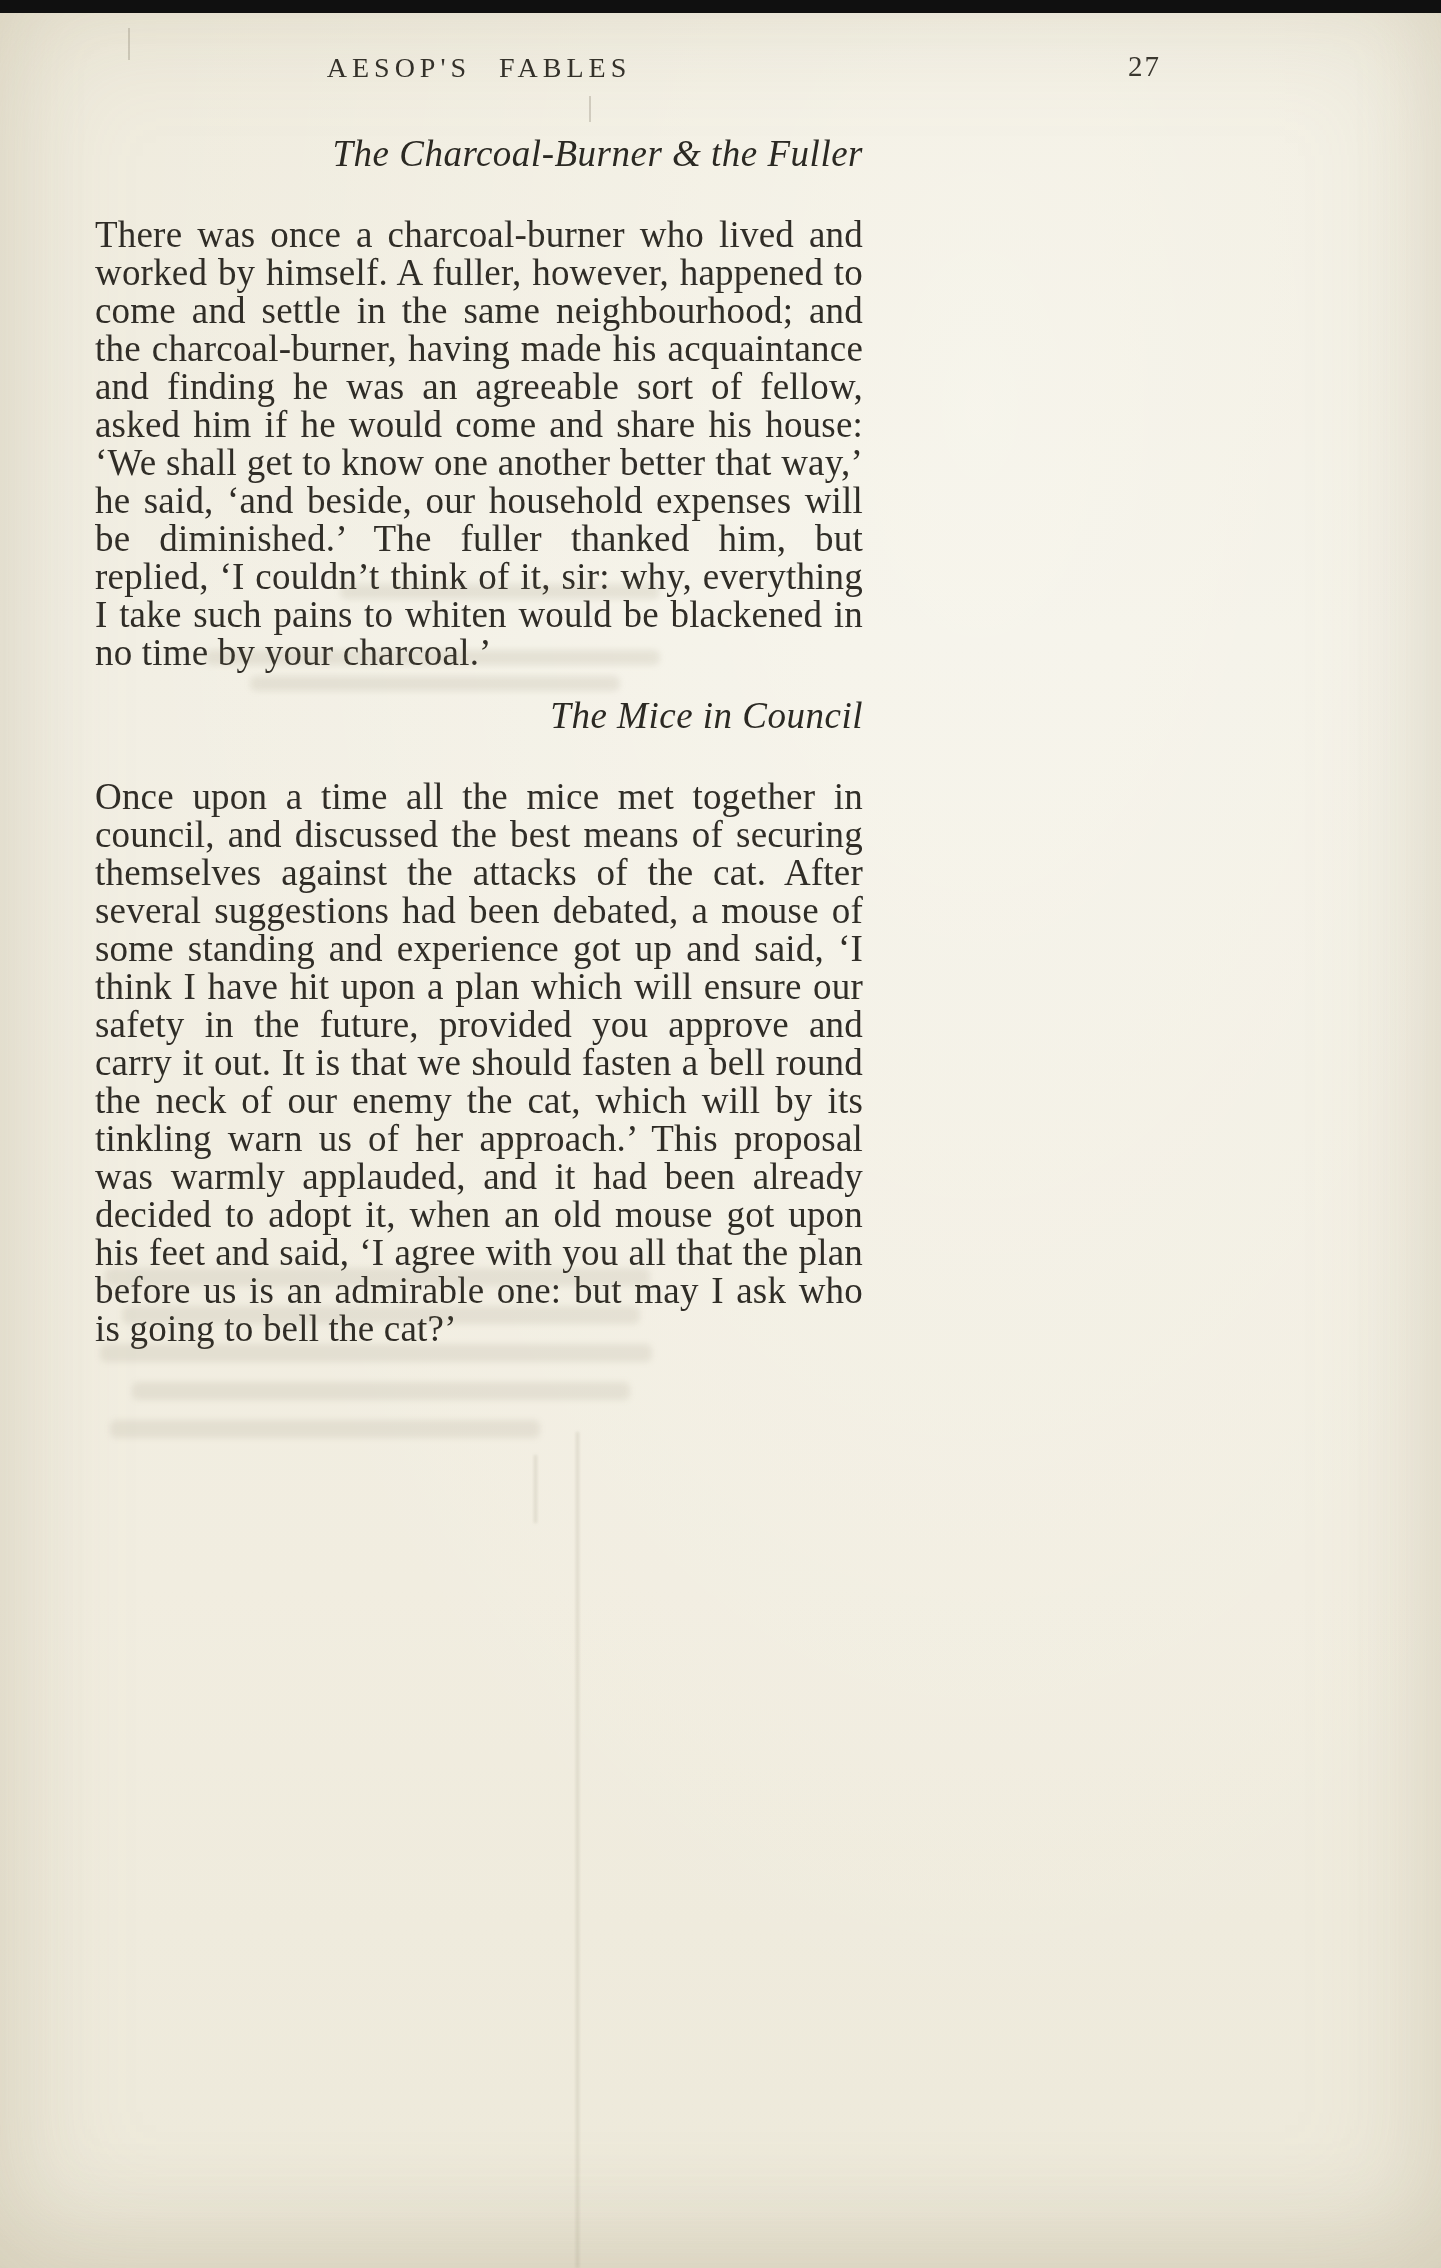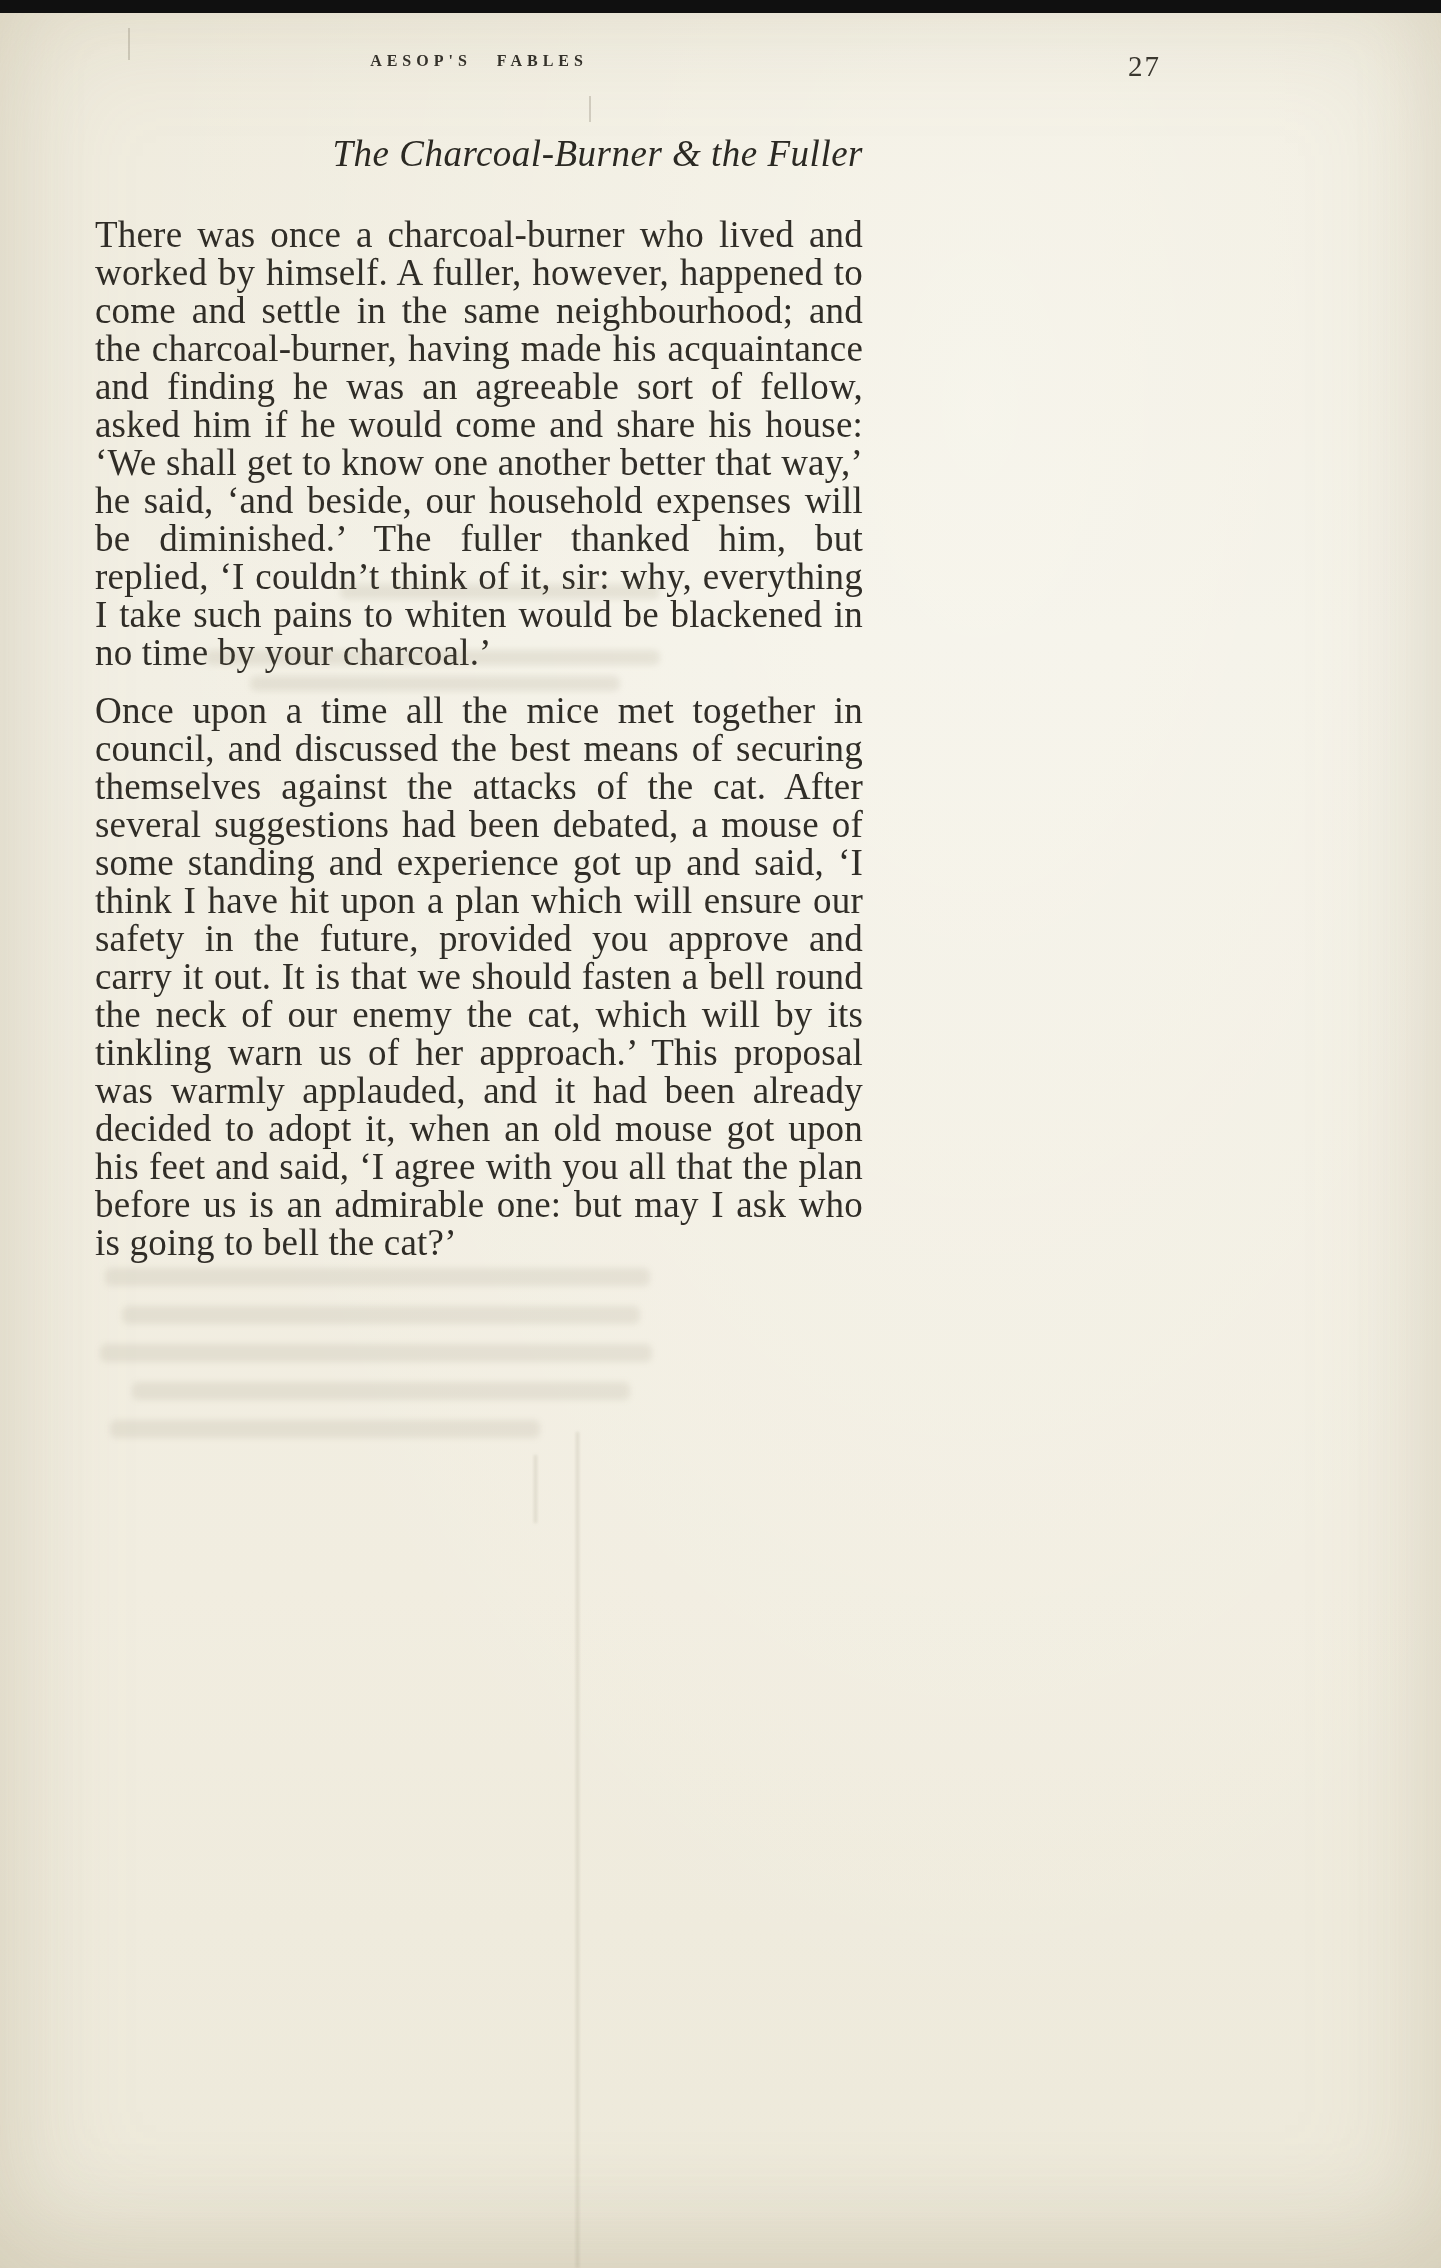--- a/index.html
+++ b/index.html
@@ -24,21 +24,21 @@
   }
   .top-strip{
     position:absolute;top:0;left:0;right:0;height:13px;
     background:var(--top-edge);
   }
   .running-head{
     position:absolute;top:52px;left:95px;width:768px;
     text-align:center;
   }
   .running-title{
-    font-size:16px;font-weight:700;letter-spacing:5px;word-spacing:16px;
+    font-size:28px;font-weight:400;letter-spacing:5px;word-spacing:16px;
     color:#34312a;
   }
   .page-number{
     position:absolute;top:50px;left:1128px;
     font-size:29px;color:#3a372f;letter-spacing:2px;
   }
   .fable{
     position:absolute;left:95px;width:768px;
   }
   .fable-1{top:130px;}
@@ -86,20 +86,21 @@
   </header>
 
   <span class="page-number">27</span>
 
   <section class="fable fable-1">
     <h2 class="fable-title">The Charcoal-Burner &amp; the Fuller</h2>
     <p class="fable-text">There was once a charcoal-burner who lived and worked by himself. A fuller, however, happened to come and settle in the same neighbourhood; and the charcoal-burner, having made his acquaintance and finding he was an agreeable sort of fellow, asked him if he would come and share his house: ‘We shall get to know one another better that way,’ he said, ‘and beside, our household expenses will be diminished.’ The fuller thanked him, but replied, ‘I couldn’t think of it, sir: why, everything I take such pains to whiten would be blackened in no time by your charcoal.’</p>
   </section>
 
   <section class="fable fable-2">
+    <h2 class="fable-title">The Mice in Council</h2>
     <p class="fable-text">Once upon a time all the mice met together in council, and discussed the best means of securing themselves against the attacks of the cat. After several suggestions had been debated, a mouse of some standing and experience got up and said, ‘I think I have hit upon a plan which will ensure our safety in the future, provided you approve and carry it out. It is that we should fasten a bell round the neck of our enemy the cat, which will by its tinkling warn us of her approach.’ This proposal was warmly applauded, and it had been already decided to adopt it, when an old mouse got upon his feet and said, ‘I agree with you all that the plan before us is an admirable one: but may I ask who is going to bell the cat?’</p>
   </section>
 
   <div class="ghost-line" style="top:584px;left:340px;width:320px;"></div>
   <div class="ghost-line" style="top:650px;left:205px;width:455px;"></div>
   <div class="ghost-line" style="top:676px;left:250px;width:370px;"></div>
 
   <div class="ghost-line block" style="top:1268px;left:105px;width:545px;"></div>
   <div class="ghost-line block" style="top:1306px;left:122px;width:518px;"></div>
   <div class="ghost-line block" style="top:1344px;left:100px;width:552px;"></div>

